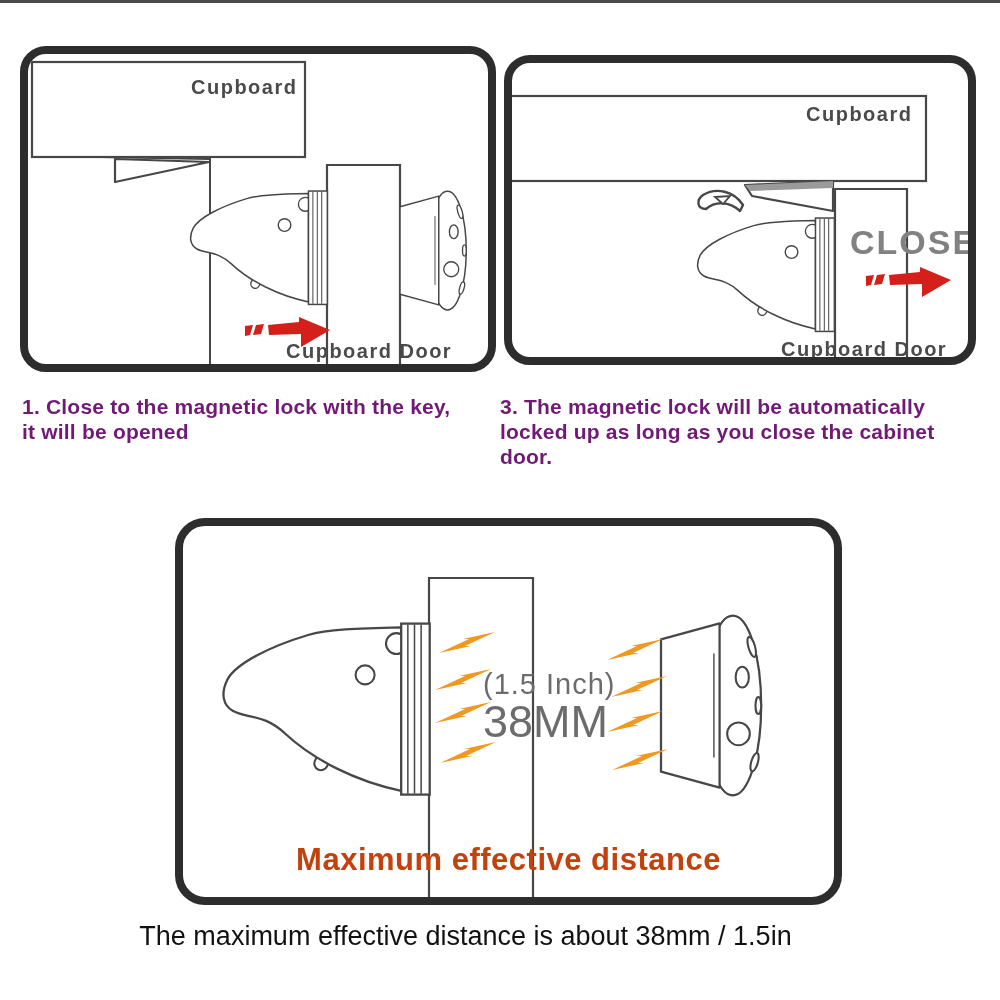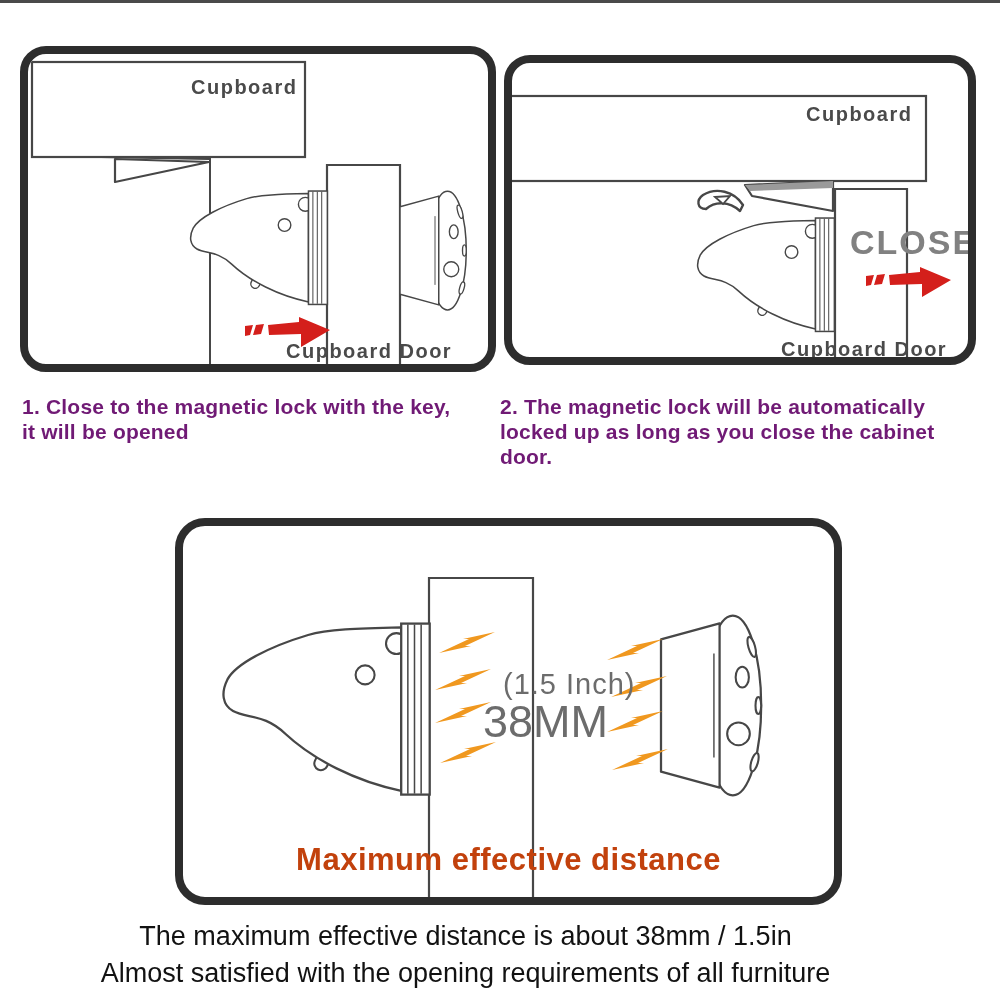--- a/index.html
+++ b/index.html
@@ -19,21 +19,21 @@
   .action{
     position:absolute;font-weight:bold;color:#818181;
     letter-spacing:2px;font-size:35px;white-space:nowrap;
   }
   .caption{
     position:absolute;font-weight:bold;font-size:21px;line-height:25px;
     color:#701a75;letter-spacing:0.2px;
   }
   .divider{position:absolute;left:0;top:500;width:1000px;height:3px;background:#4a4a4a;}
   .distance-txt{position:absolute;color:#6c6c6c;white-space:nowrap;}
-  .inch{left:300px;top:142px;font-size:29px;letter-spacing:1px;margin-left:20px;}
+  .inch{left:300px;top:142px;font-size:29px;letter-spacing:1px;}
   .mm{left:300px;top:170px;font-size:45px;}
   .dist-title{
     position:absolute;left:0;top:316px;width:651px;text-align:center;
     font-weight:bold;font-size:31px;color:#c2410c;letter-spacing:0.5px;
   }
   .footer{
     position:absolute;left:0;top:918px;width:931px;text-align:center;
     font-size:27px;line-height:37px;color:#121212;
   }
 </style>
@@ -105,21 +105,21 @@
         <use href="#arrow-right"></use>
       </g>
     </g>
   </svg>
   <div class="lbl" style="left:294px;top:40px">Cupboard</div>
   <div class="action" style="left:338px;top:160px;font-size:34px">CLOSE</div>
   <div class="lbl" style="left:269px;top:275px">Cupboard Door</div>
 </div>
 
 <div class="caption" style="left:22px;top:394px;width:440px">1. Close to the magnetic lock with the key, it will be opened</div>
-<div class="caption" style="left:500px;top:394px;width:482px">2. The magnetic lock will be automatically locked up as long as you close the cabinet door.</div>
+<div class="caption" style="left:500px;top:394px;width:482px">3. The magnetic lock will be automatically locked up as long as you close the cabinet door.</div>
 
 <div class="divider"></div>
 
 <div class="panel" style="left:175px;top:518px;width:651px;height:371px;border-radius:30px">
   <svg width="651" height="371" viewBox="0 0 651 371">
     <path d="M246,371 L246,52 L350,52 L350,371" fill="#fff" stroke="#474747" stroke-width="2.2"></path>
     <use href="#fin-lock" transform="translate(32,90) scale(0.95)"></use>
     <use href="#mag-key" transform="translate(478,85) scale(0.945)"></use>
     <use href="#bolt" transform="translate(256,106)"></use>
     <use href="#bolt" transform="translate(252,143)"></use>
@@ -130,14 +130,13 @@
     <use href="#bolt" transform="translate(424,185)"></use>
     <use href="#bolt" transform="translate(429,223)"></use>
   </svg>
   <div class="distance-txt inch">(1.5 Inch)</div>
   <div class="distance-txt mm">38MM</div>
   <div class="dist-title">Maximum effective distance</div>
 </div>
 
 <div class="footer">
   <div>The maximum effective distance is about 38mm / 1.5in</div>
-  <div>Almost satisfied with the opening requirements of all furniture</div>
 </div>
 
 </body></html>

